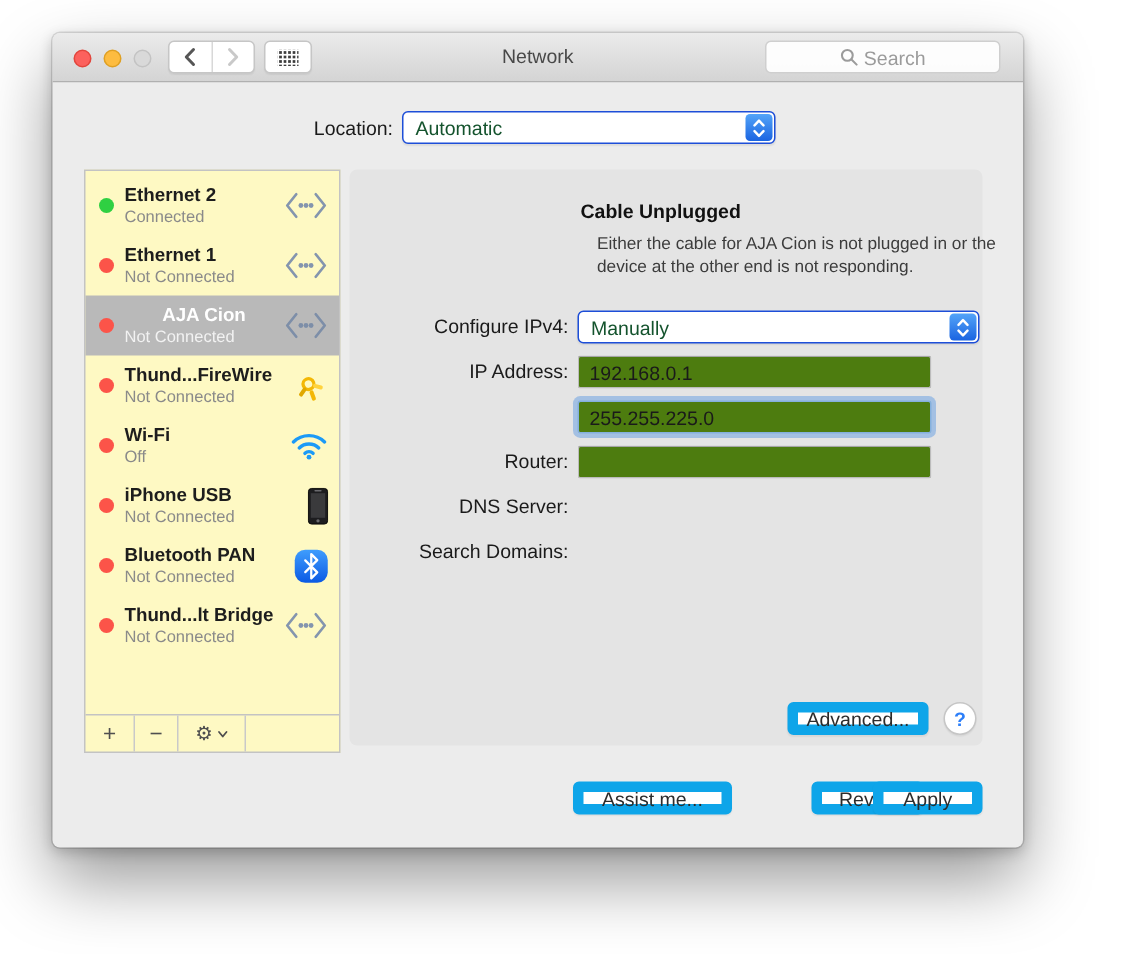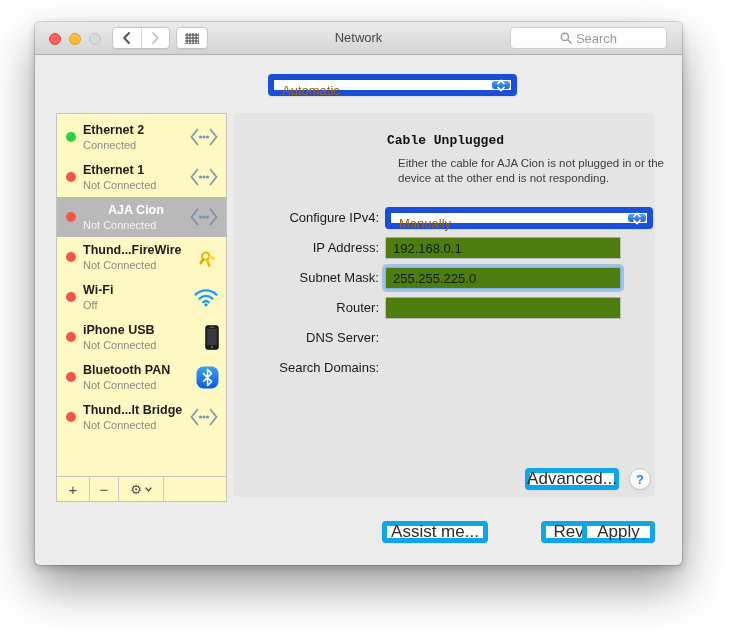--- a/index.html
+++ b/index.html
@@ -24,22 +24,22 @@
     display:flex; align-items:center; justify-content:center; }
   .griddots { width:14px; height:11px;
     background-image:radial-gradient(#3d3d3d 1px, transparent 1.15px); background-size:3px 3px; background-position:0.5px 0.5px; }
   .wintitle { position:absolute; left:0; right:0; top:8px; text-align:center; font-size:13px; color:#484848; }
   .searchfield { position:absolute; right:15px; top:5px; width:157px; height:22px; background:rgba(255,255,255,.92);
     border:1px solid #cfcfcf; border-radius:4px; display:flex; align-items:center; justify-content:center; gap:4px;
     color:#9b9b9b; font-size:13px; }
 
   
   .loc-label { position:absolute; left:0; top:56px; width:227px; text-align:right; font-size:13px; color:#1a1a1a; }
-  .popup { position:absolute; background:#fff; border:6px solid #1d4ed8; border-radius:4px;
-    box-shadow:0 1px 1px rgba(0,0,0,.07); font-size:13px; color:#a16207; }
+  .popup { position:absolute; background:#fff; border:1px solid #1d4ed8; border-radius:4px;
+    box-shadow:0 1px 1px rgba(0,0,0,.07); font-size:13px; color:#14532d; }
   .popup .pval { position:absolute; left:8px; top:2px; line-height:17px; }
   .popup .stepper { position:absolute; right:1px; top:1px; bottom:1px; width:18px; border-radius:3px;
     background:linear-gradient(#54a4f8,#1a64e1); display:flex; align-items:center; justify-content:center; }
   .loc-popup { left:233px; top:52px; width:249px; height:22px; }
 
   
   .sidebar { position:absolute; left:21px; top:91px; width:171px; height:389px; background:#fef9c3;
     border:1px solid #c3c3c3; }
   .sb-list { position:absolute; left:0; right:0; top:3px; }
   .sb-item { position:relative; height:40px; display:flex; align-items:center; padding-left:9px; }
@@ -55,30 +55,30 @@
   .sb-icon { flex:0 0 auto; margin-right:7px; display:flex; align-items:center; }
   .sb-toolbar { position:absolute; left:0; right:0; bottom:0; height:25px; border-top:1px solid #c3c3c3; display:flex; }
   .tb-btn { height:100%; border-right:1px solid #c9c9c9; display:flex; align-items:center; justify-content:center;
     font-size:15px; color:#4f4f4f; }
   .tb-add { width:33px; } .tb-remove { width:29px; }
   .tb-gear { width:45px; gap:3px; font-size:13px; }
 
   
   .pane { position:absolute; left:198px; top:91px; width:422px; height:384px; background:#e4e4e4; border-radius:5px; }
   .plabel { position:absolute; left:0; width:146px; text-align:right; font-size:13px; color:#1a1a1a; }
-  .status-value { position:absolute; left:154px; top:20px; font-size:13px; font-weight:bold; color:#111;font-family:Liberation Mono, monospace; }
+  .status-value { position:absolute; left:154px; top:20px; font-size:13px; font-weight:bold; color:#111; }
   .status-desc { position:absolute; left:165px; top:43px; width:266px; font-size:11.5px; line-height:15px; color:#3c3c3c; }
   .field { position:absolute; left:152px; width:236px; height:22px; background:#4d7c0f; border:1px solid #bcbcbc;
     border-top-color:#a5a5a5; border-radius:2px; font-size:13px; color:#1a1a1a; padding:0 7px;
     font-family:"Liberation Sans", sans-serif; outline:none; }
   .field.focused { border:1px solid #85b0dd; box-shadow:0 0 0 3px rgba(120,168,226,.6); }
   .cfg-popup { left:152px; top:94px; width:268px; height:22px; }
 
-  .btn { position:absolute; height:22px; background:#fff; border:5px solid #0ea5e9; border-radius:4px;
-    box-shadow:0 1px 1px rgba(0,0,0,.06); font-size:17px; color:#2c2c2c;
+  .btn { position:absolute; height:22px; background:#fff; border:7px solid #0ea5e9; border-radius:4px;
+    box-shadow:0 1px 1px rgba(0,0,0,.06); font-size:13px; color:#2c2c2c;
     display:flex; align-items:center; justify-content:center; font-family:"Liberation Sans", sans-serif; }
   .adv-btn { left:292px; top:355px; width:94px; }
   .help-btn { position:absolute; left:396px; top:355px; width:22px; height:22px; border-radius:50%; background:#fff;
     border:1px solid #c6c6c6; box-shadow:0 1px 1px rgba(0,0,0,.06); display:flex; align-items:center; justify-content:center;
     font-size:13px; font-weight:bold; color:#2d7ff9; }
 
   
   .assist-btn { left:347px; top:499px; width:106px; }
   .revert-btn { left:463px; top:499px; width:75px;margin-left:43px; }
   .apply-btn  { left:547px; top:499px; width:73px; }
@@ -114,20 +114,21 @@
 
     <div class="searchfield">
       <svg width="12" height="12" viewBox="0 0 13 13">
         <circle cx="5.3" cy="5.3" r="3.9" fill="none" stroke="#9b9b9b" stroke-width="1.5"></circle>
         <line x1="8.3" y1="8.3" x2="12" y2="12" stroke="#9b9b9b" stroke-width="1.5" stroke-linecap="round"></line>
       </svg>
       <span>Search</span>
     </div>
   </div>
 
+  <div class="loc-label">Location:</div>
   <div class="popup loc-popup">
     <span class="pval">Automatic</span>
     <span class="stepper">
       <svg width="8" height="13" viewBox="0 0 8 13">
           <path d="M1 4.6 L4 1.4 L7 4.6" fill="none" stroke="#fff" stroke-width="1.6" stroke-linecap="round" stroke-linejoin="round"></path>
           <path d="M1 8.4 L4 11.6 L7 8.4" fill="none" stroke="#fff" stroke-width="1.6" stroke-linecap="round" stroke-linejoin="round"></path>
         </svg>
     </span>
   </div>
 
@@ -297,21 +298,20 @@
         <svg width="8" height="13" viewBox="0 0 8 13">
             <path d="M1 4.6 L4 1.4 L7 4.6" fill="none" stroke="#fff" stroke-width="1.6" stroke-linecap="round" stroke-linejoin="round"></path>
             <path d="M1 8.4 L4 11.6 L7 8.4" fill="none" stroke="#fff" stroke-width="1.6" stroke-linecap="round" stroke-linejoin="round"></path>
           </svg>
       </span>
     </div>
 
     <div class="plabel" style="top:127px;">IP Address:</div>
     <input class="field" style="top: 124px;" value="192.168.0.1">
 
-    <div class="plabel" style="top:157px;">Subnet Mask:</div>
     <input class="field focused" style="top: 154px;" value="255.255.225.0">
 
     <div class="plabel" style="top:187px;">Router:</div>
     <input class="field" style="top: 184px;" value="">
 
     <div class="plabel" style="top:217px;">DNS Server:</div>
     <div class="plabel" style="top:247px;">Search Domains:</div>
 
     <div class="btn adv-btn">Advanced...</div>
     <div class="help-btn">?</div>

